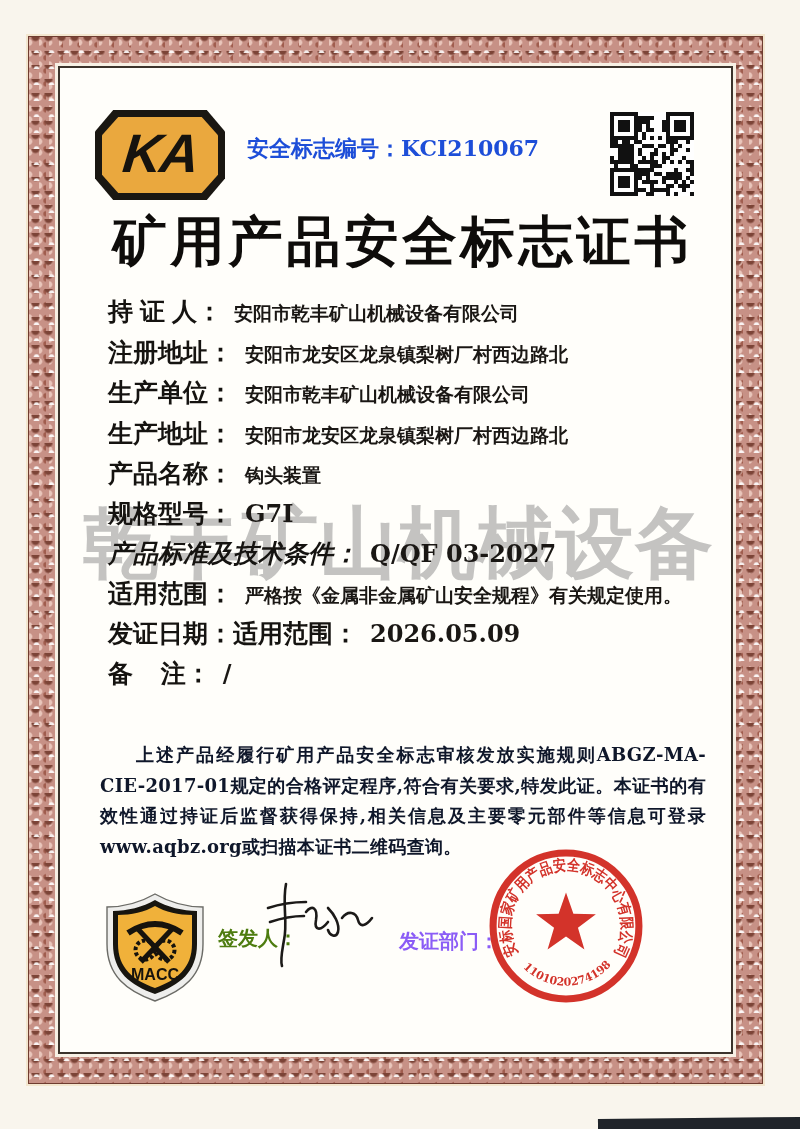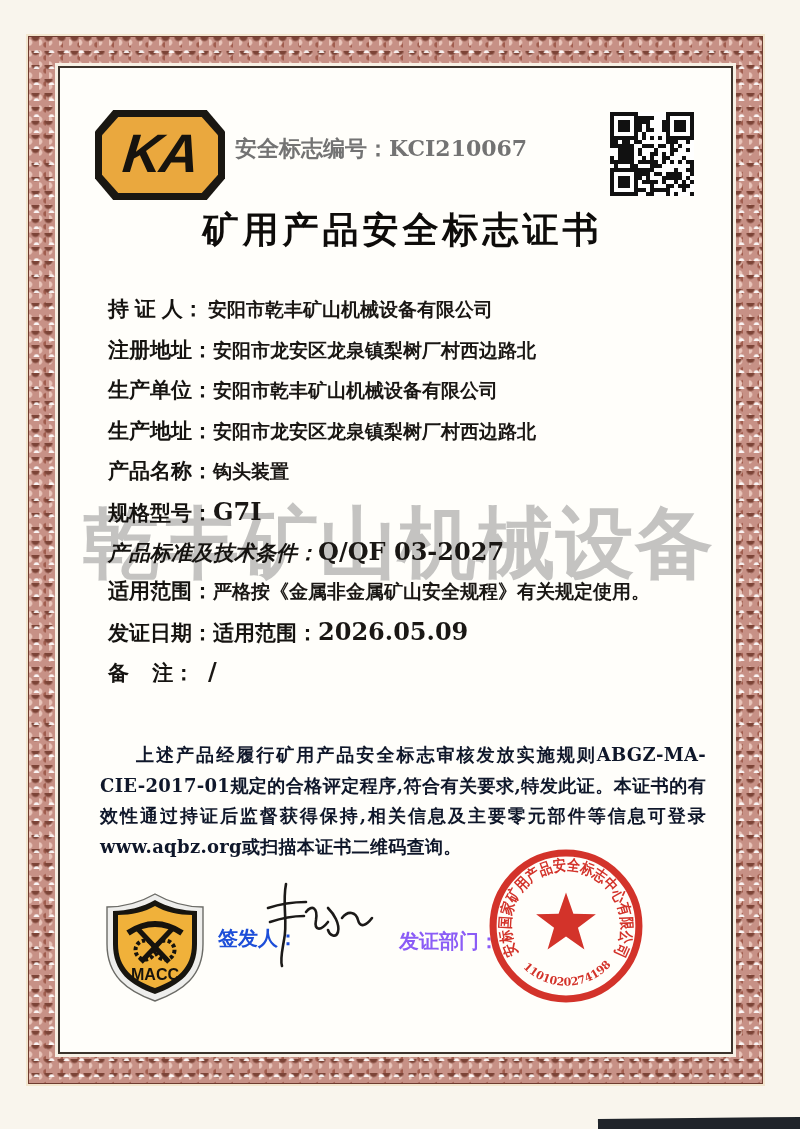--- a/index.html
+++ b/index.html
@@ -40,69 +40,69 @@
     width:116px;height:76px;background:#eaa83e;
     clip-path:polygon(0 24%,14% 0,86% 0,100% 24%,100% 76%,86% 100%,14% 100%,0 76%);
     display:flex;align-items:center;justify-content:center;
   }
   .ka-badge .ka-text{
     font-family:"Liberation Sans", sans-serif;
     font-size:54px;font-weight:900;font-style:italic;color:#16130e;
     letter-spacing:-2px;transform:skewX(-6deg);line-height:1;padding-bottom:4px;
   }
   .cert-no{
-    position:absolute;left:235px;top:134px;
-    font-size:22px;font-weight:700;color:#737373;white-space:nowrap;
+    position:absolute;left:247px;top:134px;
+    font-size:22px;font-weight:700;color:#1d4ed8;white-space:nowrap;
   }
   .cert-no .num{font-family:"DejaVu Serif", serif;font-weight:700;}
   .qr{
     position:absolute;left:610px;top:112px;width:84px;height:84px;background:#fff;
   }
   .qr svg{display:block;}
   
   .cert-title{
     position:absolute;left:70px;top:206px;width:665px;
     text-align:center;
     font-family:"DejaVu Serif", serif;
-    font-size:36px;font-weight:900;color:#0e0c0a;letter-spacing:4px;white-space:nowrap;
+    font-size:54px;font-weight:900;color:#0e0c0a;letter-spacing:4px;white-space:nowrap;
   }
   
   .watermark{
     position:absolute;left:74px;top:492px;width:660px;
     font-size:78px;font-weight:900;color:#8f8f8f;opacity:.52;
     letter-spacing:1px;white-space:nowrap;z-index:1;
     font-family:"Liberation Sans", sans-serif;
     margin-left:8px;
   }
   
   .rows{position:absolute;left:0;top:0;width:800px;z-index:2;}
   .row{position:absolute;left:108px;width:620px;display:flex;align-items:baseline;}
   .lbl{
-    font-size:21px;font-weight:700;color:#151310;white-space:pre;
+    font-size:25px;font-weight:700;color:#151310;white-space:pre;
     min-width:100px;flex:0 0 auto;
   }
   .lbl.wide{min-width:0;font-style:italic;}
   .val{
     font-family:"DejaVu Serif", serif;
     font-size:19px;font-weight:700;color:#1a1714;white-space:nowrap;
   }
   .val.num{font-size:24px;}
-  .row .val{margin-left:0;}
+  .row .val{margin-left:12px;}
   .val-w1{flex:0 0 178px;}
   .lbl2{min-width:100px;}
   
   .statement{
     position:absolute;left:100px;top:740px;width:606px;z-index:2;
     font-family:"DejaVu Serif", serif;
     font-size:18px;font-weight:700;color:#0f172a;
     line-height:1.7;text-align:justify;text-indent:2em;letter-spacing:.3px;
   }
   
   .macc{position:absolute;left:103px;top:891px;width:104px;height:112px;z-index:2;}
-  .signer{position:absolute;left:218px;top:925px;z-index:2;font-size:20px;font-weight:700;color:#1d4ed8;}
+  .signer{position:absolute;left:218px;top:925px;z-index:2;font-size:20px;font-weight:700;color:#4d7c0f;}
   .signature{position:absolute;left:262px;top:878px;z-index:3;}
   .dept{position:absolute;left:399px;top:928px;z-index:2;font-size:20px;font-weight:700;color:#8b5cf6;}
   .seal{position:absolute;left:487px;top:847px;width:158px;height:158px;z-index:4;opacity:.93;}
   .photo-edge{
     position:absolute;left:598px;top:1118px;width:205px;height:13px;
     background:#20242a;transform:rotate(-.6deg);
   }
 </style>
 </head>
 <body>

